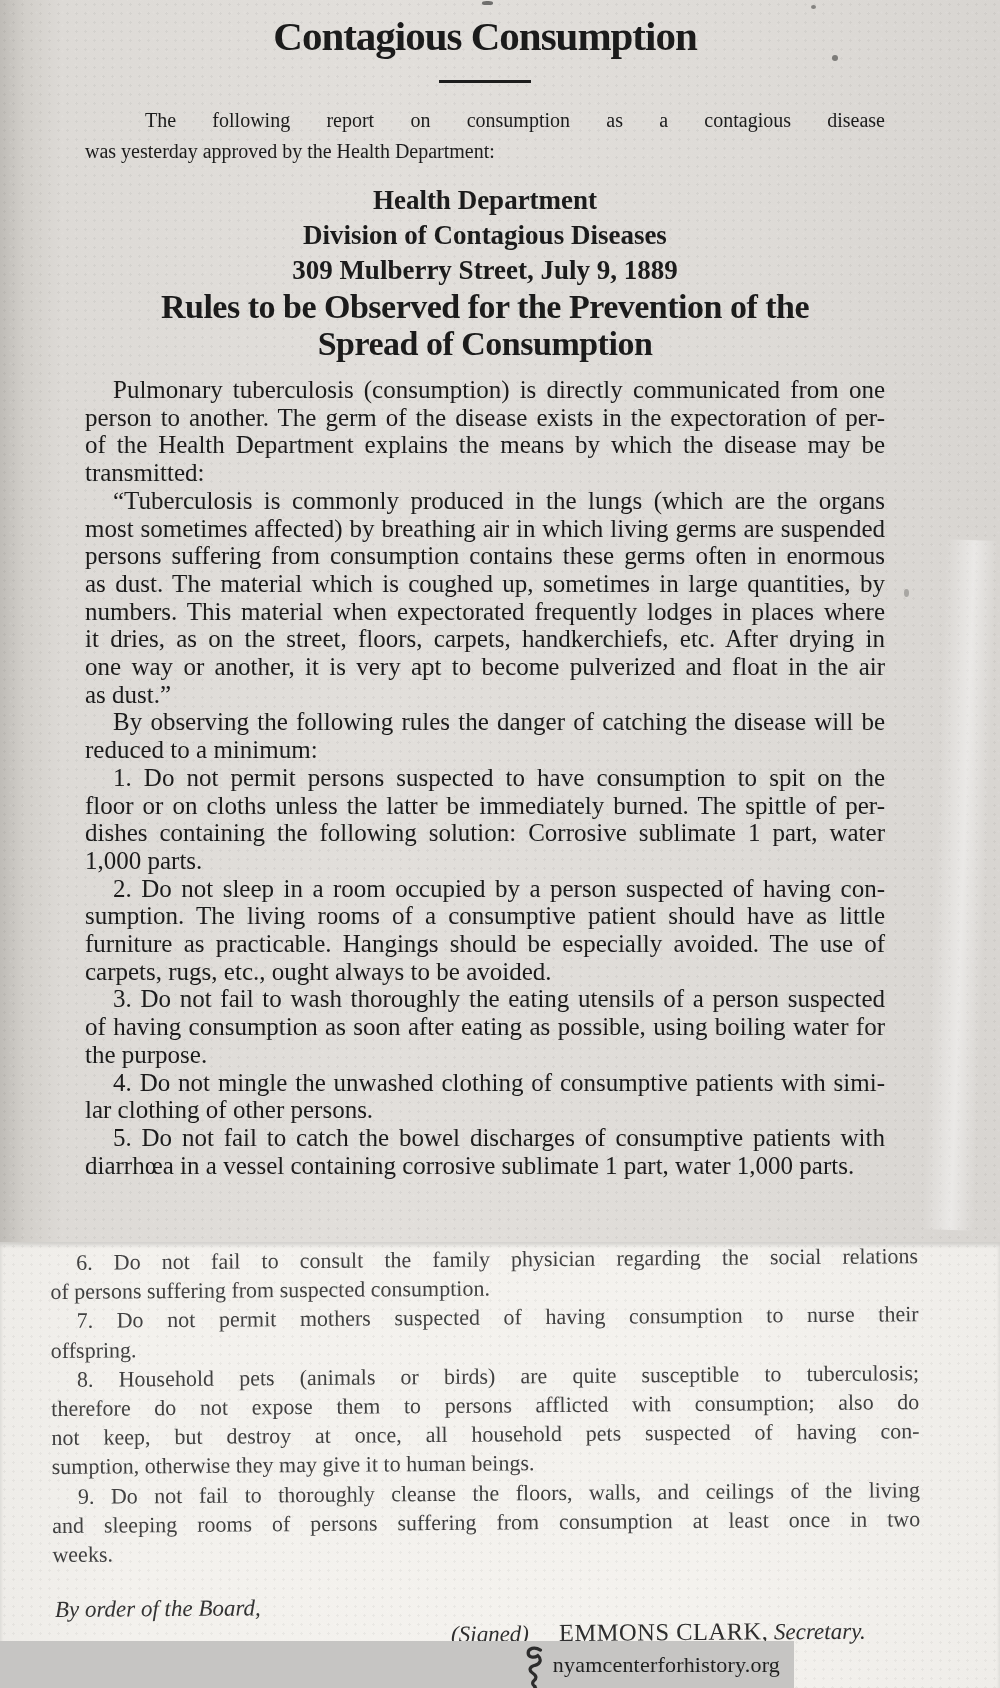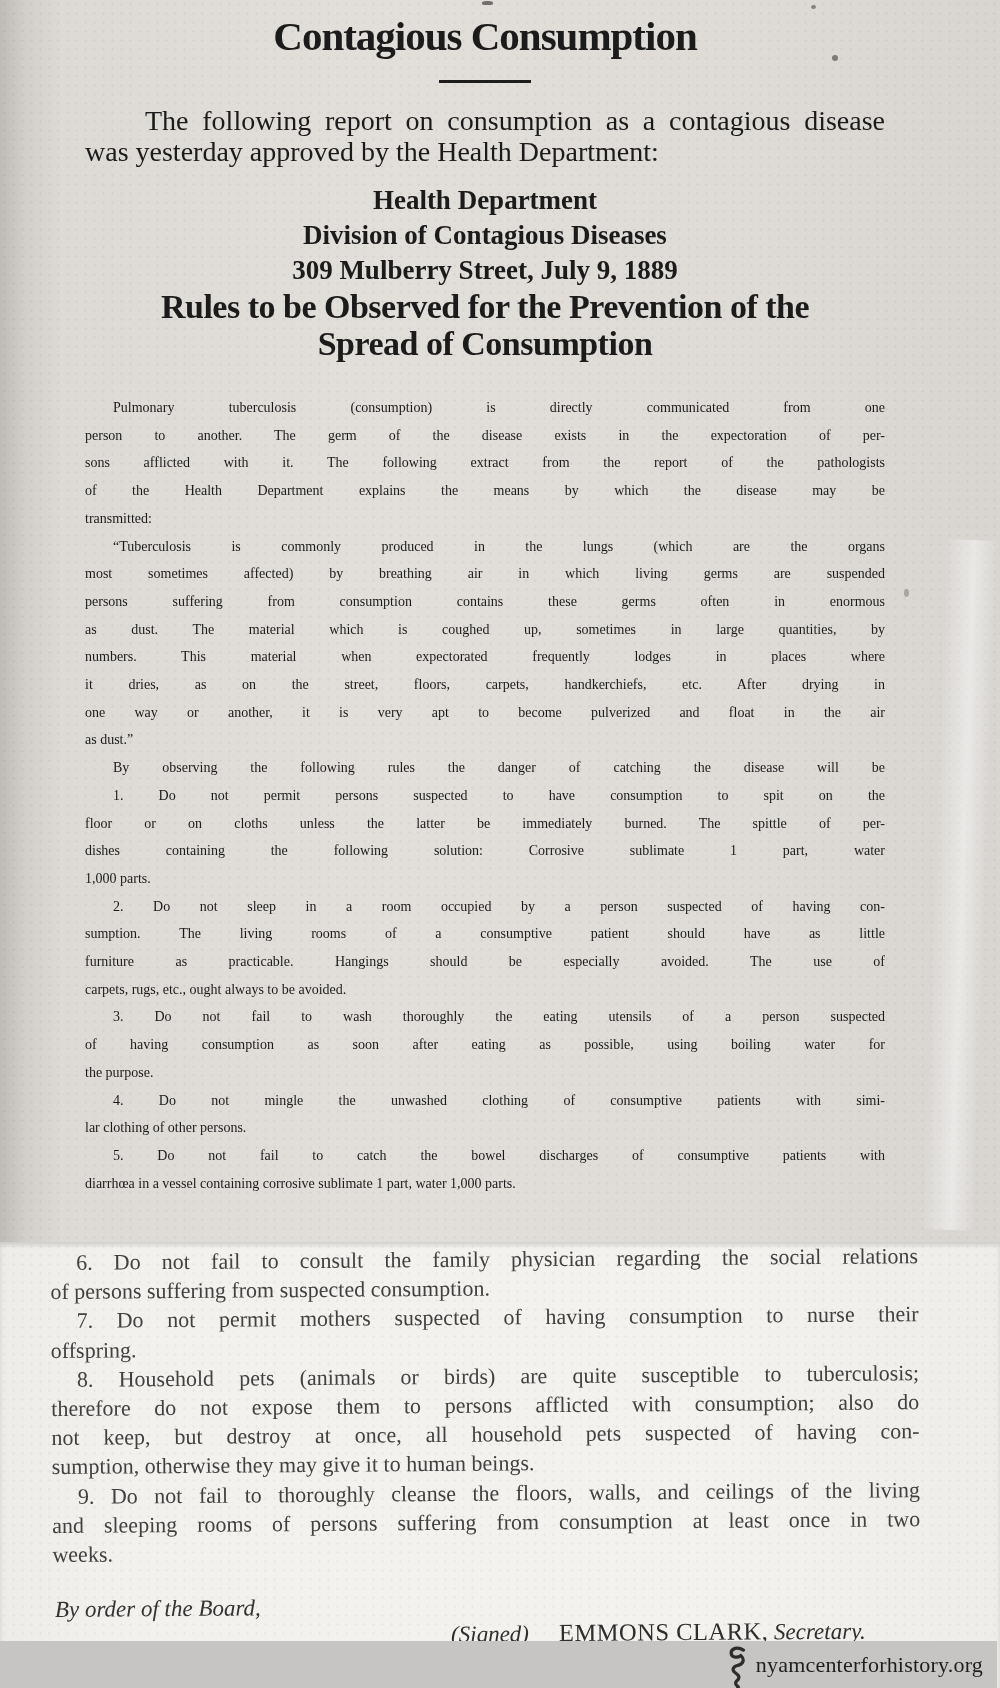--- a/index.html
+++ b/index.html
@@ -40,28 +40,28 @@
     box-shadow:inset 0 3px 4px rgba(0,0,0,0.14);
   }
 
   
   .content-top { position:absolute; left:85px; top:0; width:800px; color:#1b1b1b; }
   .doc-title {
     margin-top:12px; text-align:center; font-weight:bold; font-size:41px;
     line-height:48px; letter-spacing:-1px; white-space:nowrap;
   }
   .divider { width:92px; border-top:3px solid #1d1d1d; margin:20px auto 0 auto; }
-  .intro { margin-top:22px; font-size:28px; }
+  .intro { margin-top:22px; font-size:20px; }
   .intro .jline { line-height:31px; }
   .intro .jline:first-child { text-indent:60px; }
   .dept { margin-top:16px; text-align:center; font-weight:bold; font-size:27px; }
   .dept > div { line-height:35px; }
   .rules-head { text-align:center; font-weight:bold; font-size:34px; letter-spacing:-0.5px; }
   .rules-head > div { line-height:37px; white-space:nowrap; }
-  .bodytext { margin-top:32px; font-size:14px; }
+  .bodytext { margin-top:14px; font-size:25px; }
   .bodytext .jline { line-height:27.7px; }
   .para { margin:0; }
   .para .jline:first-child { text-indent:28px; }
   .jline { text-align:justify; text-align-last:justify; }
   .jline-last { text-align-last:left; }
 
   
   .content-bottom {
     position:absolute; left:50px; top:1248px; width:868px; color:#414141;
     font-size:22px; transform:rotate(-0.45deg); transform-origin:left top;
@@ -71,21 +71,21 @@
 
   .sig { position:relative; height:110px; margin-top:10px; }
   .by-order { position:absolute; left:2px; top:18px; font-style:italic; font-size:23px; color:#333; }
   .signed-row { position:absolute; left:398px; top:44px; font-size:23px; white-space:nowrap; color:#2e2e2e; }
   .signed-word { font-style:italic; margin-right:30px;margin-top:24px; }
   .sig-name { font-size:24.5px; letter-spacing:0.5px; }
   .sig-title { font-style:italic; }
 
   
   .footer {
-    position:absolute; left:0; bottom:0; width:997px; height:47px;
+    position:absolute; left:0; bottom:0; width:794px; height:47px;
     background:#c6c5c3;
     display:flex; align-items:center; justify-content:flex-end;
     padding-right:14px; box-sizing:border-box;
   }
   .footer-logo { width:27px; height:44px; margin-right:5px; margin-top:4px; flex:0 0 auto; }
   .footer-text { font-size:22px; color:#1e1e1e; letter-spacing:0.2px; }
 </style>
 </head>
 <body>
 
@@ -119,36 +119,36 @@
 
     <div class="rules-head">
       <div>Rules to be Observed for the Prevention of the</div>
       <div>Spread of Consumption</div>
     </div>
 
     <div class="bodytext">
       <div class="para">
           <div class="jline">Pulmonary tuberculosis (consumption) is directly communicated from one</div>
           <div class="jline">person to another.  The germ of the disease exists in the expectoration of per-</div>
-          <div class="jline">sons afflicted with it.  The following extract from the report of the pathologists</div>
           <div class="jline">of the Health Department explains the means by which the disease may be</div>
           <div class="jline jline-last">transmitted:</div>
         </div>
       <div class="para">
           <div class="jline">“Tuberculosis is commonly produced in the lungs (which are the organs</div>
           <div class="jline">most sometimes affected) by breathing air in which living germs are suspended</div>
           <div class="jline">persons suffering from consumption contains these germs often in enormous</div>
           <div class="jline">as dust.  The material which is coughed up, sometimes in large quantities, by</div>
           <div class="jline">numbers.  This material when expectorated frequently lodges in places where</div>
           <div class="jline">it dries, as on the street, floors, carpets, handkerchiefs, etc.  After drying in</div>
           <div class="jline">one way or another, it is very apt to become pulverized and float in the air</div>
           <div class="jline jline-last">as dust.”</div>
         </div>
       <div class="para">
           <div class="jline">By observing the following rules the danger of catching the disease will be</div>
+          <div class="jline jline-last">reduced to a minimum:</div>
         </div>
       <div class="para">
           <div class="jline">1. Do not permit persons suspected to have consumption to spit on the</div>
           <div class="jline">floor or on cloths unless the latter be immediately burned.  The spittle of per-</div>
           <div class="jline">dishes containing the following solution:  Corrosive sublimate 1 part, water</div>
           <div class="jline jline-last">1,000 parts.</div>
         </div>
       <div class="para">
           <div class="jline">2. Do not sleep in a room occupied by a person suspected of having con-</div>
           <div class="jline">sumption.  The living rooms of a consumptive patient should have as little</div>

